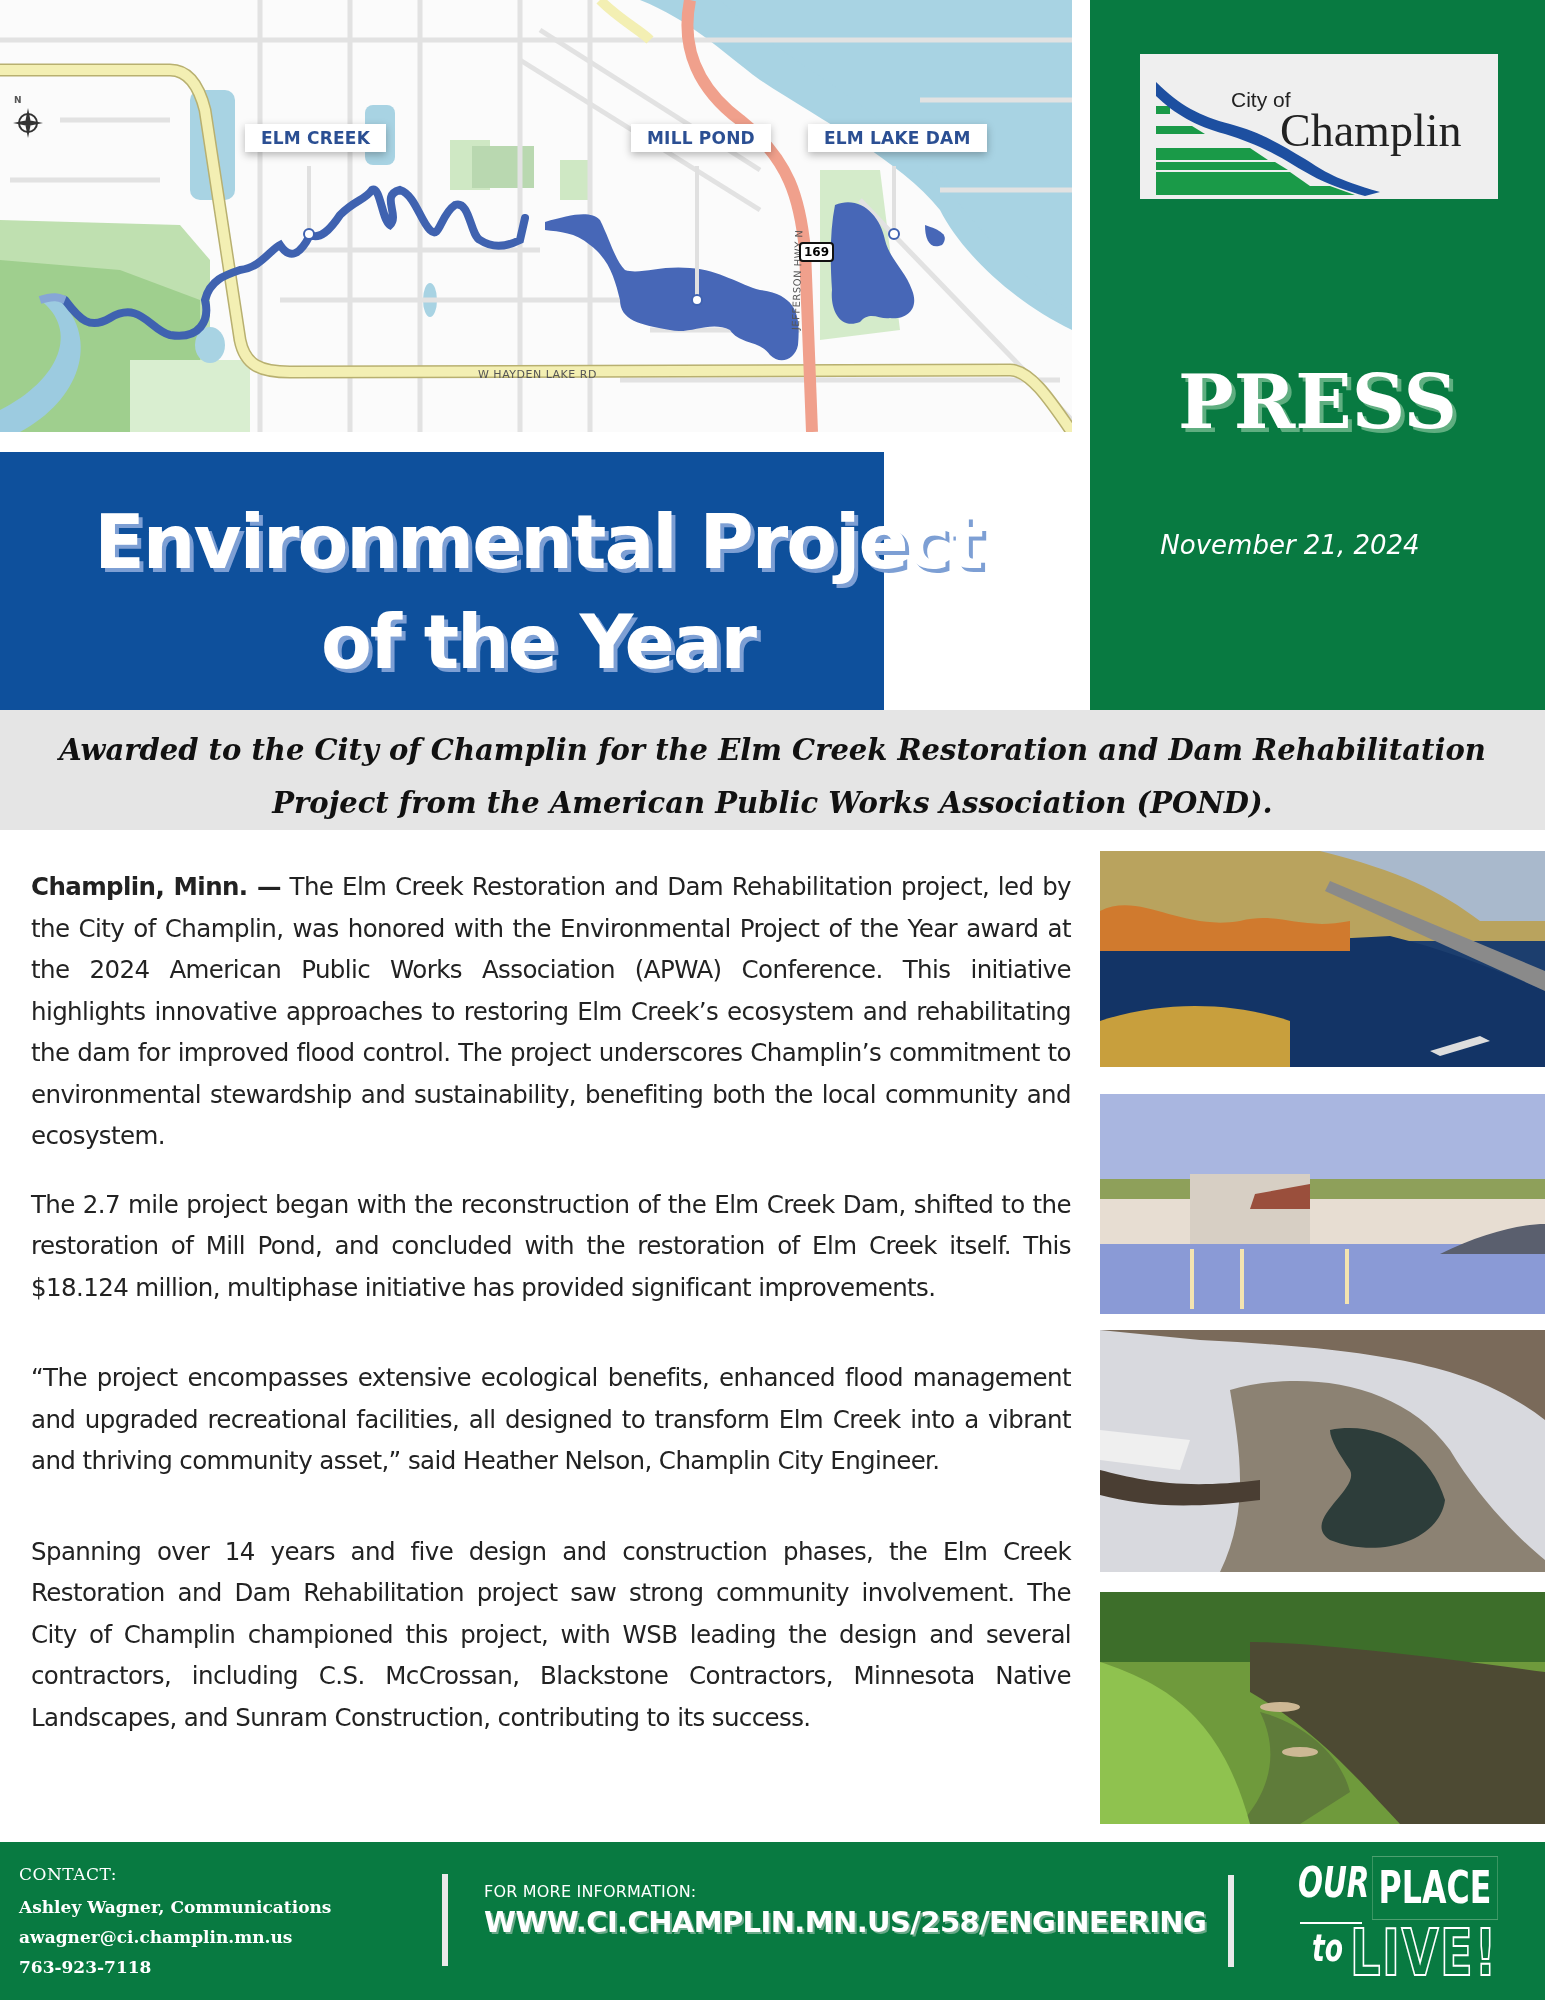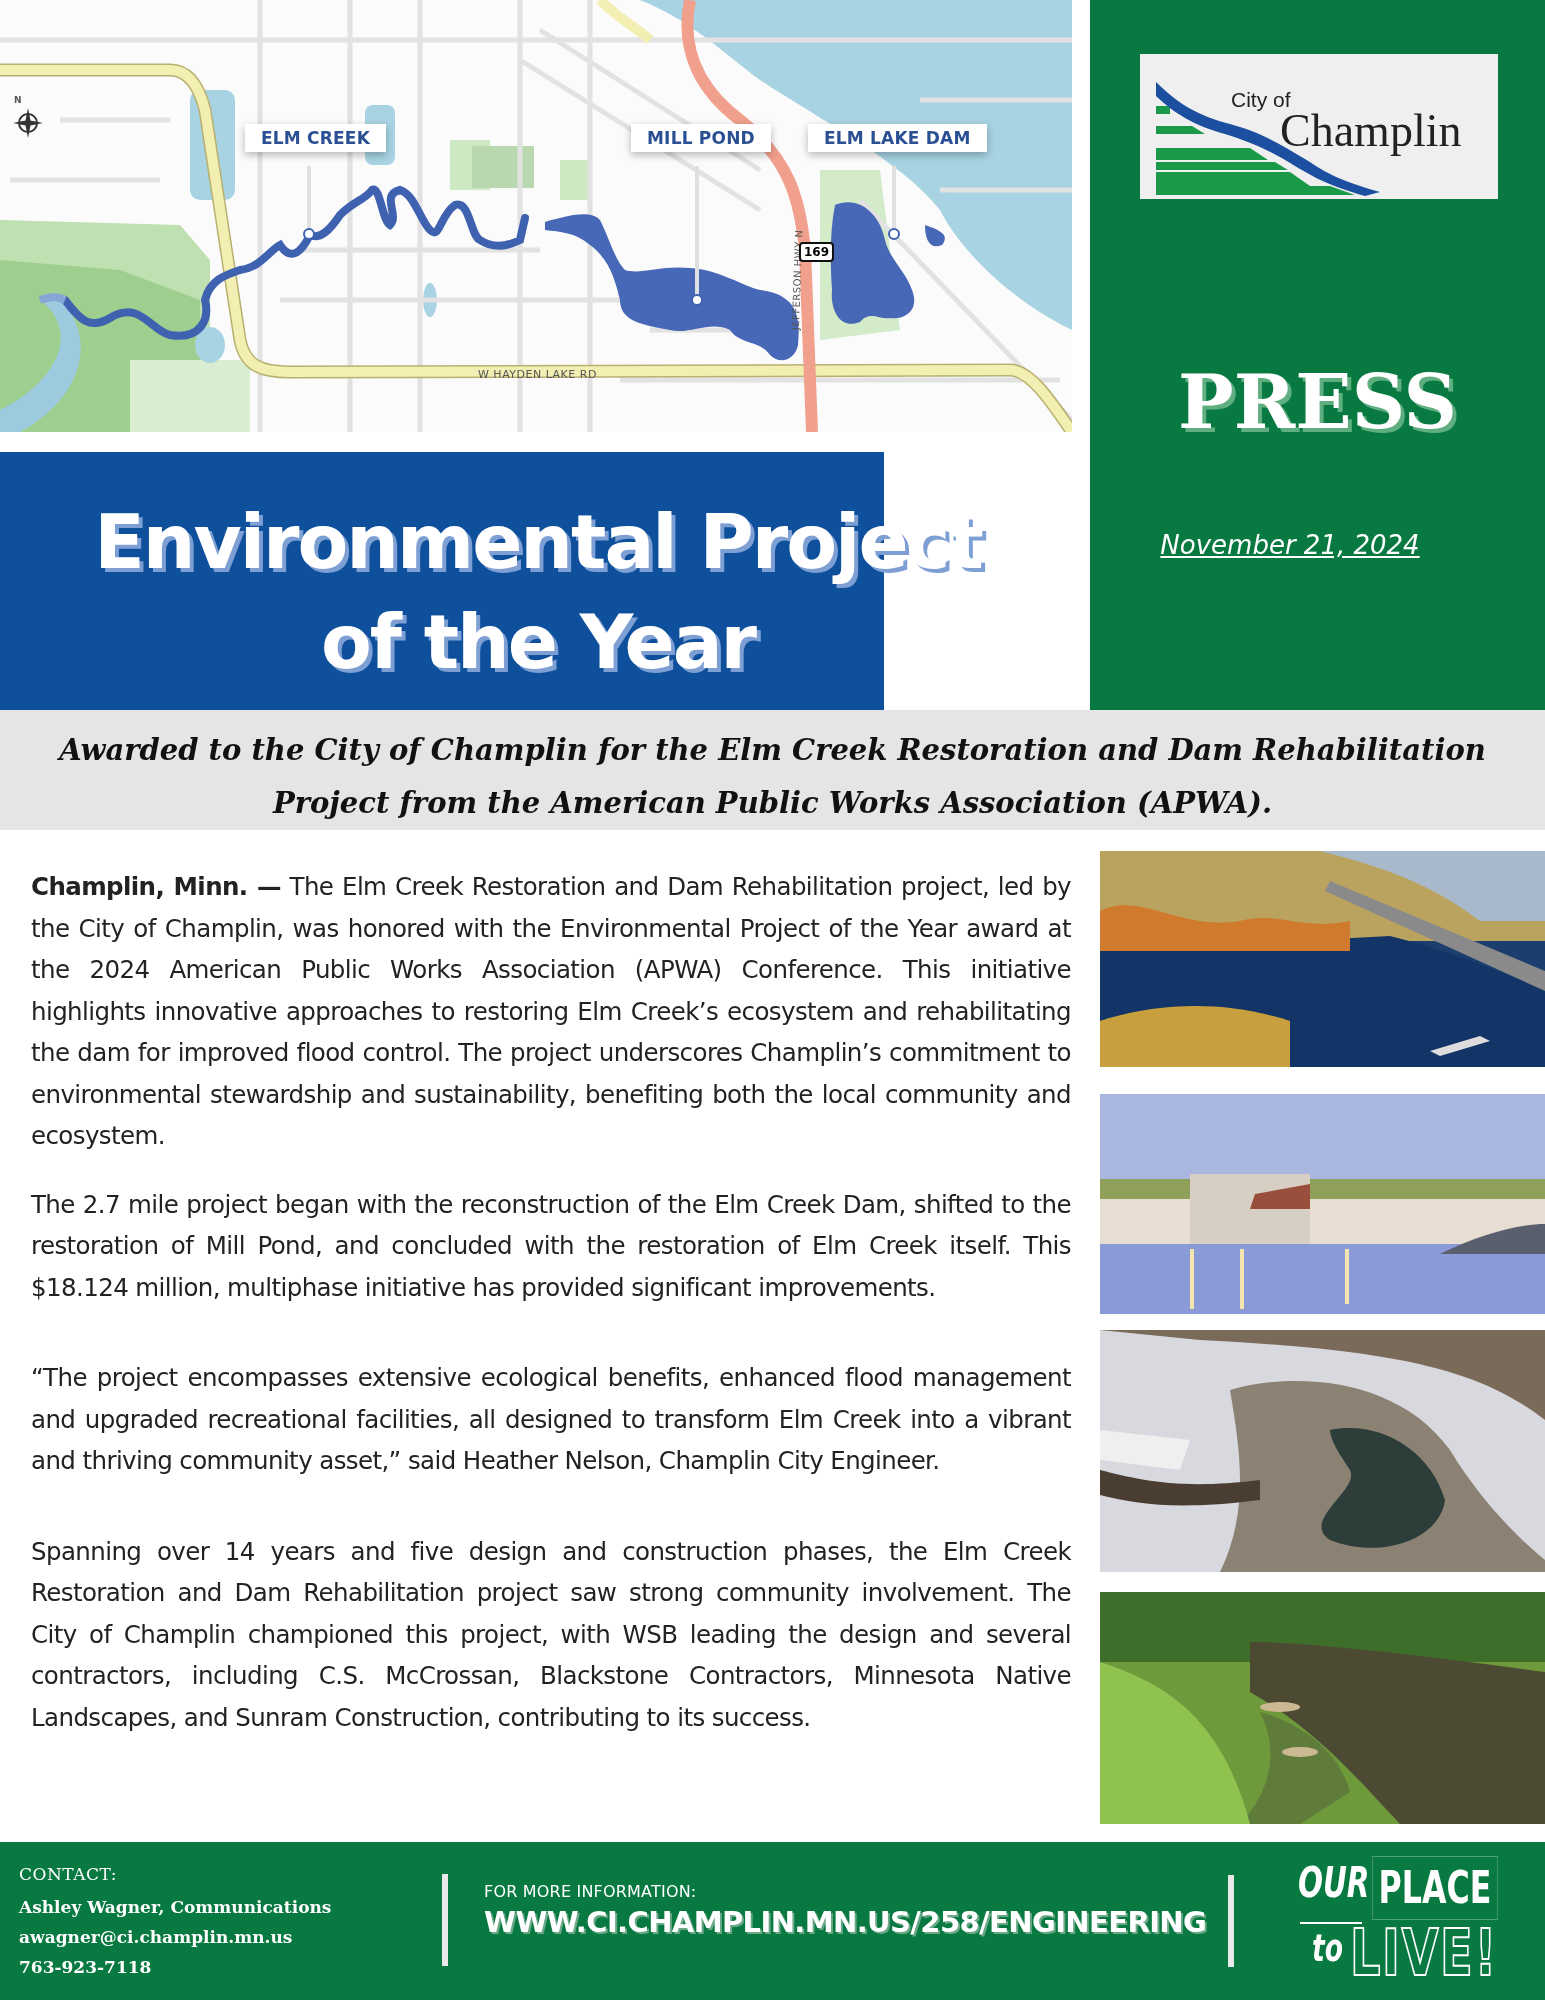--- a/index.html
+++ b/index.html
@@ -20,21 +20,21 @@
   
   .side-panel { position: absolute; left: 1090px; top: 0; width: 455px; height: 710px; background: #087a41; }
   .logo-box { position: absolute; left: 50px; top: 54px; width: 358px; height: 145px; background: #efefef; }
   .logo-text-small { position: absolute; left: 83px; top: 34px; font-family: "Liberation Sans", sans-serif; font-size: 21px; color: #222; margin-left: 8px; }
   .logo-text-big { position: absolute; left: 140px; top: 50px; font-family: "Liberation Serif", serif; font-size: 46px; color: #222; }
   .press-title {
     position: absolute; left: 0; width: 455px; text-align: center; color: #ffffff;
     font-family: "DejaVu Serif", serif; font-weight: bold; font-size: 74px; line-height: 78px;
     text-shadow: 4px 4px 0 #5fae80;
   }
-  .press-date { position: absolute; left: 0; top: 530px; width: 400px; text-align: center; color: #ffffff; font-style: italic; font-size: 26px; font-family: "DejaVu Sans", sans-serif; text-decoration: underline; }
+  .press-date { position: absolute; left: 0; top: 530px; width: 400px; text-align: center; color: #ffffff; font-style: italic; font-size: 26px; font-family: "DejaVu Sans", sans-serif; }
 
   
   .title-bar { position: absolute; left: 0; top: 452px; width: 884px; height: 258px; background: #0e509c; }
   .title-text {
     position: absolute; left: 0; top: 40px; width: 1076px; text-align: center; color: #ffffff;
     font-family: "DejaVu Sans", sans-serif; font-weight: bold; font-size: 74px; line-height: 100px; letter-spacing: -2px;
     text-shadow: 4px 4px 0 #7d9fd4;
   }
 
   
@@ -171,21 +171,21 @@
 <div class="title-bar">
   <div class="title-text">
     <div>Environmental Project</div>
     <div>of the Year</div>
   </div>
 </div>
 
 <div class="subtitle-bar">
   <div class="subtitle">
     <div>Awarded to the City of Champlin for the Elm Creek Restoration and Dam Rehabilitation</div>
-    <div>Project from the American Public Works Association (APWA).</div>
+    <div>Project from the American Public Works Association (POND).</div>
   </div>
 </div>
 
 <div class="body-col">
   <p><b>Champlin, Minn. —</b><span> The Elm Creek Restoration and Dam Rehabilitation project, led by the City of Champlin, was honored with the Environmental Project of the Year award at the 2024 American Public Works Association (APWA) Conference. This initiative highlights innovative approaches to restoring Elm Creek’s ecosystem and rehabilitating the dam for improved flood control. The project underscores Champlin’s commitment to environmental stewardship and sustainability, benefiting both the local community and ecosystem.</span></p>
   <p class="gap">The 2.7 mile project began with the reconstruction of the Elm Creek Dam, shifted to the restoration of Mill Pond, and concluded with the restoration of Elm Creek itself. This $18.124 million, multiphase initiative has provided significant improvements.</p>
   <p class="gap">“The project encompasses extensive ecological benefits, enhanced flood management and upgraded recreational facilities, all designed to transform Elm Creek into a vibrant and thriving community asset,” said Heather Nelson, Champlin City Engineer.</p>
   <p>Spanning over 14 years and five design and construction phases, the Elm Creek Restoration and Dam Rehabilitation project saw strong community involvement. The City of Champlin championed this project, with WSB leading the design and several contractors, including C.S. McCrossan, Blackstone Contractors, Minnesota Native Landscapes, and Sunram Construction, contributing to its success.</p>
 </div>
 

